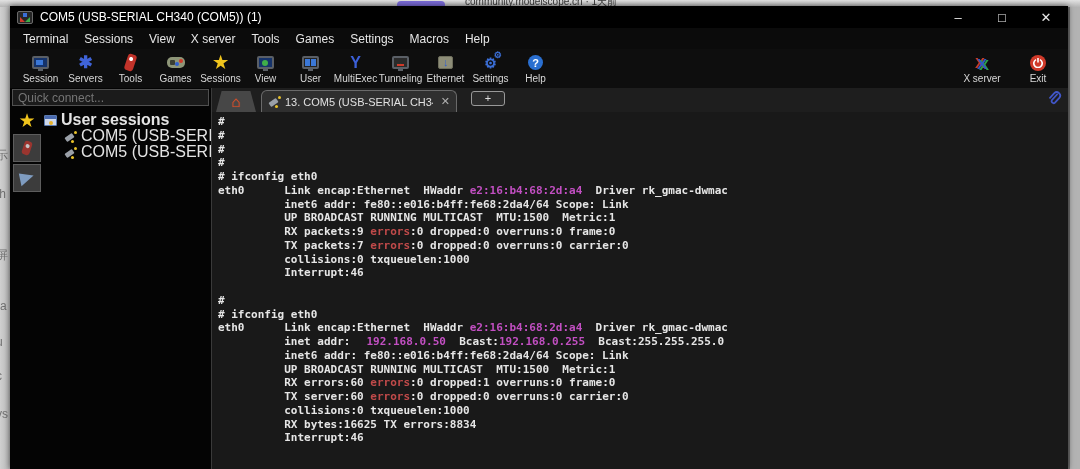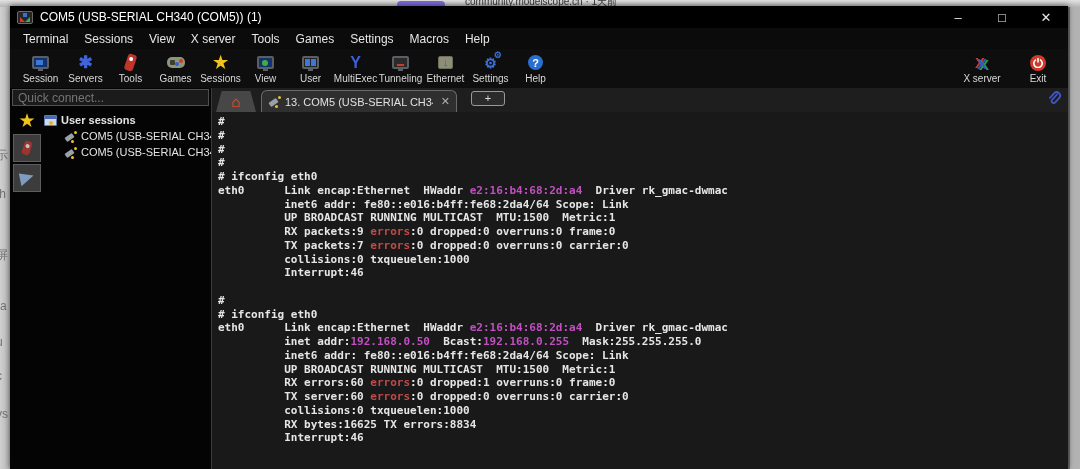--- a/index.html
+++ b/index.html
@@ -66,21 +66,21 @@
   .sidebar { width:202px; background:#040404; border-right:1px solid #3a3a3a; display:flex; flex-direction:column; }
   .quick-connect { margin:1px 2px 2px 2px; height:17px; background:#1b1b1b; border:1px solid #505050; color:#9a9a9a; font-size:12px; padding:0 5px; outline:none; font-family:"Liberation Sans",sans-serif; }
   .side-body { flex:1; display:flex; min-height:0; }
   .side-strip { width:34px; display:flex; flex-direction:column; align-items:center; padding-top:2px; }
   .strip-star { font-size:19px; color:#f0c41d; line-height:22px; }
   .strip-btn { width:28px; height:28px; margin-top:2px; background:#3c3c3c; border:1px solid #5d5d5d; display:flex; align-items:center; justify-content:center; }
   .plane { width:0; height:0; border-left:14px solid #7f9cc0; border-top:5px solid transparent; border-bottom:8px solid transparent; transform:rotate(-12deg); }
   .tree { flex:1; padding-top:4px; overflow:hidden; }
   .tree-row { display:flex; align-items:center; height:16px; white-space:nowrap; overflow:hidden; }
   .tree-row.child { padding-left:20px; }
-  .tree-label { font-size:11px; color:#e4e4e4; margin-left:4px; }
+  .tree-label { font-size:16px; color:#e4e4e4; margin-left:4px; }
   .usr-ico { width:13px; height:11px; background:#cfd9ea; border:1px solid #5a7ab0; border-radius:1px; position:relative; flex:0 0 auto; }
   .usr-ico::before { content:""; position:absolute; left:0; top:0; right:0; height:3px; background:#4a6ab0; }
   .usr-ico::after { content:""; position:absolute; left:4px; top:5px; width:4px; height:4px; background:#e8b32a; border-radius:50%; }
   .plug { width:13px; height:11px; position:relative; flex:0 0 auto; }
   .plug::before { content:""; position:absolute; left:1px; top:4px; width:9px; height:5px; background:#9aa0a8; border-radius:1px; transform:rotate(-35deg); }
   .plug::after { content:""; position:absolute; right:0; top:0; width:3px; height:3px; background:#e8c22a; border-radius:50%; box-shadow:-3px 9px 0 #e8c22a; }
 
   
   .main { flex:1; display:flex; flex-direction:column; min-width:0; }
   .tabbar { height:24px; background:#1e1e1e; display:flex; align-items:flex-end; position:relative; flex:0 0 auto; }
@@ -307,21 +307,21 @@
           <div class="term-line"><span style="color: rgb(230, 230, 230);">          inet6 addr: fe80::e016:b4ff:fe68:2da4/64 Scope: Link</span></div>
           <div class="term-line"><span style="color: rgb(230, 230, 230);">          UP BROADCAST RUNNING MULTICAST  MTU:1500  Metric:1</span></div>
           <div class="term-line"><span style="color: rgb(230, 230, 230);">          RX packets:9 </span><span style="color: rgb(192, 74, 74);">errors</span><span style="color: rgb(230, 230, 230);">:0 dropped:0 overruns:0 frame:0</span></div>
           <div class="term-line"><span style="color: rgb(230, 230, 230); margin-top: 37px;">          TX packets:7 </span><span style="color: rgb(192, 74, 74);">errors</span><span style="color: rgb(230, 230, 230);">:0 dropped:0 overruns:0 carrier:0</span></div>
           <div class="term-line"><span style="color: rgb(230, 230, 230);">          collisions:0 txqueuelen:1000</span></div>
           <div class="term-line"><span style="color: rgb(230, 230, 230);">          Interrupt:46</span></div>
           <div class="term-line">&nbsp;</div>
           <div class="term-line"><span style="color: rgb(230, 230, 230);">#</span></div>
           <div class="term-line"><span style="color: rgb(230, 230, 230);"># ifconfig eth0</span></div>
           <div class="term-line"><span style="color: rgb(230, 230, 230);">eth0      Link encap:Ethernet  HWaddr </span><span style="color: rgb(194, 79, 194);">e2:16:b4:68:2d:a4</span><span style="color: rgb(230, 230, 230);">  Driver rk_gmac-dwmac</span></div>
-          <div class="term-line"><span style="color: rgb(230, 230, 230);">          inet addr:</span><span style="color: rgb(194, 79, 194);">192.168.0.50</span><span style="color: rgb(230, 230, 230);">  Bcast:</span><span style="color: rgb(194, 79, 194);">192.168.0.255</span><span style="color: rgb(230, 230, 230);">  Mask:255.255.255.0</span></div>
+          <div class="term-line"><span style="color: rgb(230, 230, 230);">          inet addr:</span><span style="color: rgb(194, 79, 194); margin-left: 16px;">192.168.0.50</span><span style="color: rgb(230, 230, 230);">  Bcast:</span><span style="color: rgb(194, 79, 194);">192.168.0.255</span><span style="color: rgb(230, 230, 230);">  Bcast:255.255.255.0</span></div>
           <div class="term-line"><span style="color: rgb(230, 230, 230);">          inet6 addr: fe80::e016:b4ff:fe68:2da4/64 Scope: Link</span></div>
           <div class="term-line"><span style="color: rgb(230, 230, 230);">          UP BROADCAST RUNNING MULTICAST  MTU:1500  Metric:1</span></div>
           <div class="term-line"><span style="color: rgb(230, 230, 230);">          RX errors:60 </span><span style="color: rgb(192, 74, 74);">errors</span><span style="color: rgb(230, 230, 230); text-align: center;">:0 dropped:1 overruns:0 frame:0</span></div>
           <div class="term-line"><span style="color: rgb(230, 230, 230);">          TX server:60 </span><span style="color: rgb(192, 74, 74);">errors</span><span style="color: rgb(230, 230, 230);">:0 dropped:0 overruns:0 carrier:0</span></div>
           <div class="term-line"><span style="color: rgb(230, 230, 230);">          collisions:0 txqueuelen:1000</span></div>
           <div class="term-line"><span style="color: rgb(230, 230, 230);">          RX bytes:16625 TX errors:8834</span></div>
           <div class="term-line"><span style="color: rgb(230, 230, 230);">          Interrupt:46</span></div>
         </div>
     </div>
   </div>

